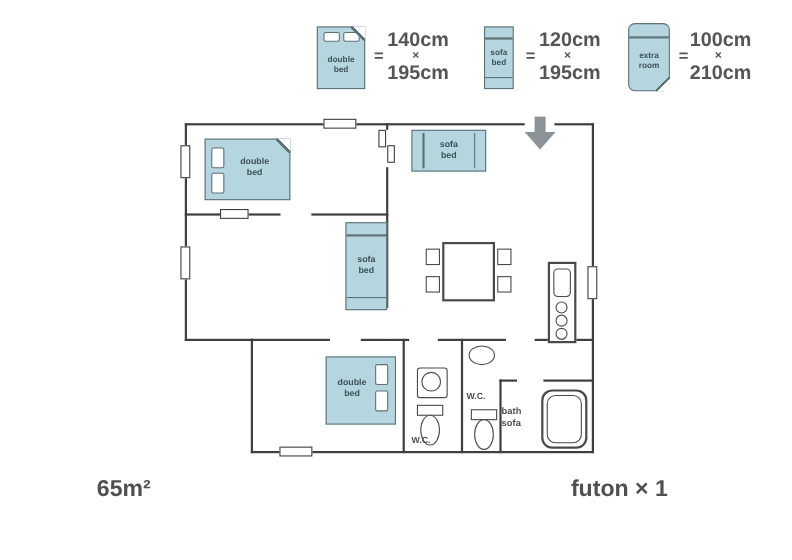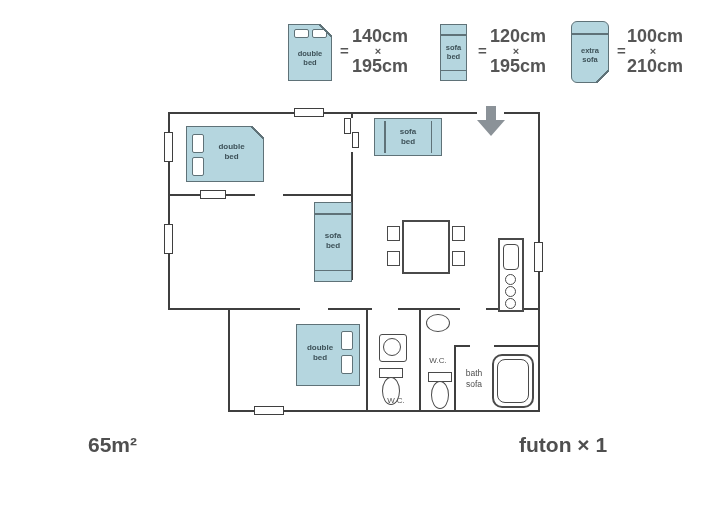--- a/index.html
+++ b/index.html
@@ -18,22 +18,22 @@
            background:linear-gradient(to top left,#fff 44%,#5f7278 44%,#5f7278 56%,rgba(255,255,255,0) 56%);}
   .sline-h{position:absolute;left:0;right:0;height:1.5px;background:#5f7278;}
   .sline-v{position:absolute;top:2px;bottom:2px;width:1.5px;background:#5f7278;}
   .bedlabel{position:absolute;font-size:8px;font-weight:bold;color:#3d5158;
             text-align:center;line-height:1.2;}
   .pre{white-space:pre-line;}
   .fixture{position:absolute;background:#fff;border:2px solid #4a4a4a;box-sizing:border-box;}
   .fixture2{position:absolute;background:#fff;border:1.5px solid #4a4a4a;box-sizing:border-box;}
   .chair{position:absolute;background:#fff;border:1.5px solid #4a4a4a;box-sizing:border-box;}
   .circle{border-radius:50%;}
-  .planlbl{position:absolute;font-size:8px;font-weight:normal;color:#4f4f4f;
-           text-align:center;line-height:1.25;}
+  .planlbl{position:absolute;font-size:8px;font-weight:bold;color:#4f4f4f;
+           line-height:1.25;}
   .eq{position:absolute;font-size:15px;font-weight:bold;color:#555;}
   .dims{position:absolute;width:52px;text-align:center;color:#555;font-weight:bold;}
   .dims .dw,.dims .dh{font-size:18px;line-height:17px;display:block;}
   .dims .dx{font-size:11px;line-height:13px;display:block;}
   .legicon-label{position:absolute;left:0;right:0;font-size:7.5px;font-weight:bold;
                  color:#3d5158;text-align:center;line-height:1.2;}
   .footer-left{position:absolute;left:88px;top:433px;display:flex;gap:11px;
                font-size:21px;font-weight:bold;color:#4f4f4f;}
   .footer-right{position:absolute;left:519px;top:433px;font-size:21px;font-weight:bold;color:#4f4f4f;}
   .arrow-shaft{position:absolute;background:#8b9298;}
@@ -71,21 +71,21 @@
     <div class="dims" style="left:490px;top:28px;">
       <span class="dw">120cm</span>
       <span class="dx">×</span>
       <span class="dh">195cm</span>
     </div>
 
     <div class="bed round" style="left:571px;top:21px;width:38px;height:62px;">
       <div class="sline-h" style="top:11px;"></div>
       <div class="fold-br"></div>
       <div class="legicon-label pre" style="top:24px;">extra
-sofa</div>
+room</div>
     </div>
     <div class="eq" style="left:617px;top:42px;">=</div>
     <div class="dims" style="left:627px;top:28px;">
       <span class="dw">100cm</span>
       <span class="dx">×</span>
       <span class="dh">210cm</span>
     </div>
   </div>
 
   <div>

